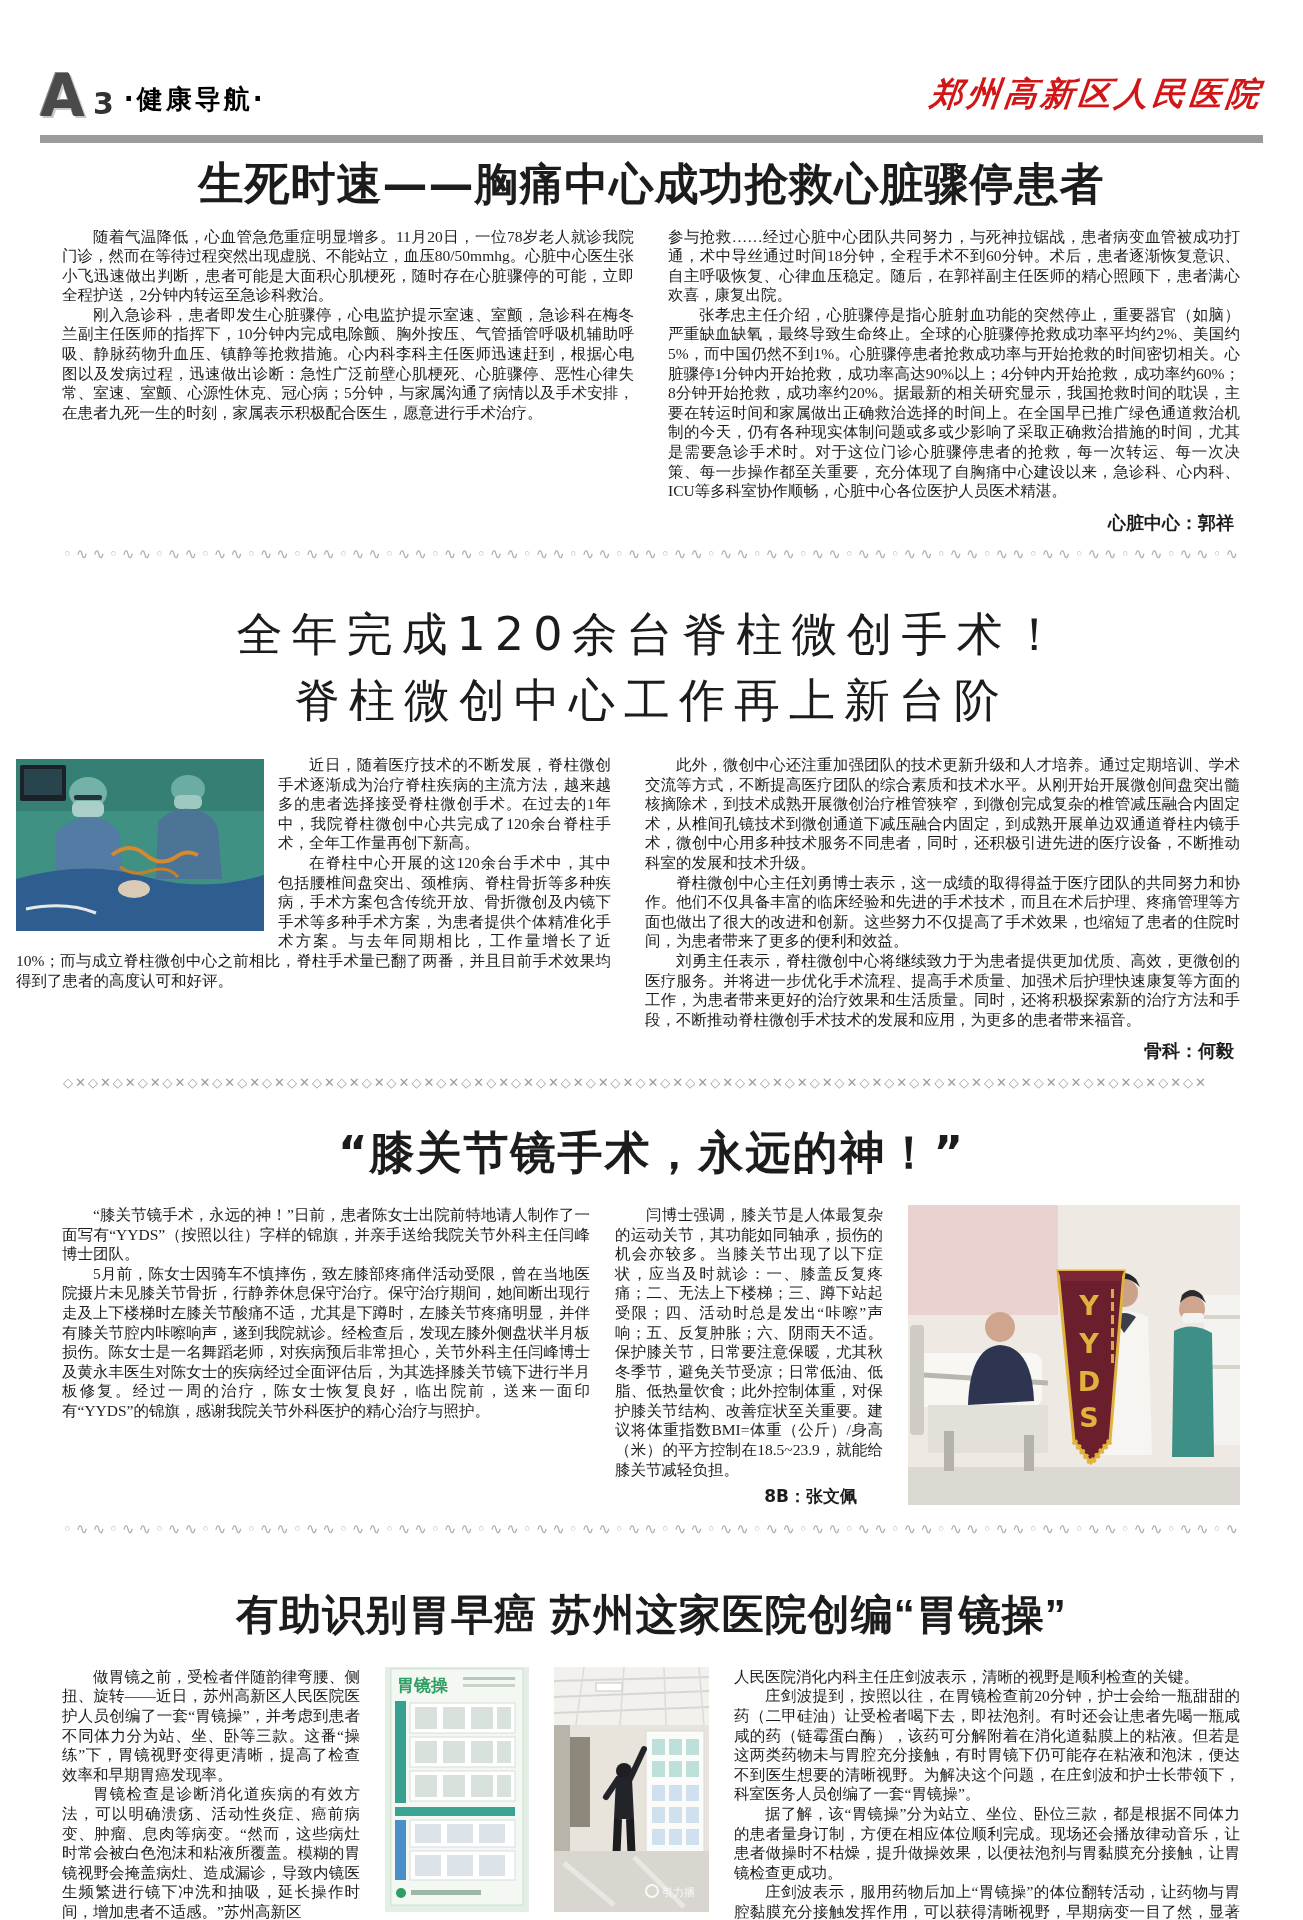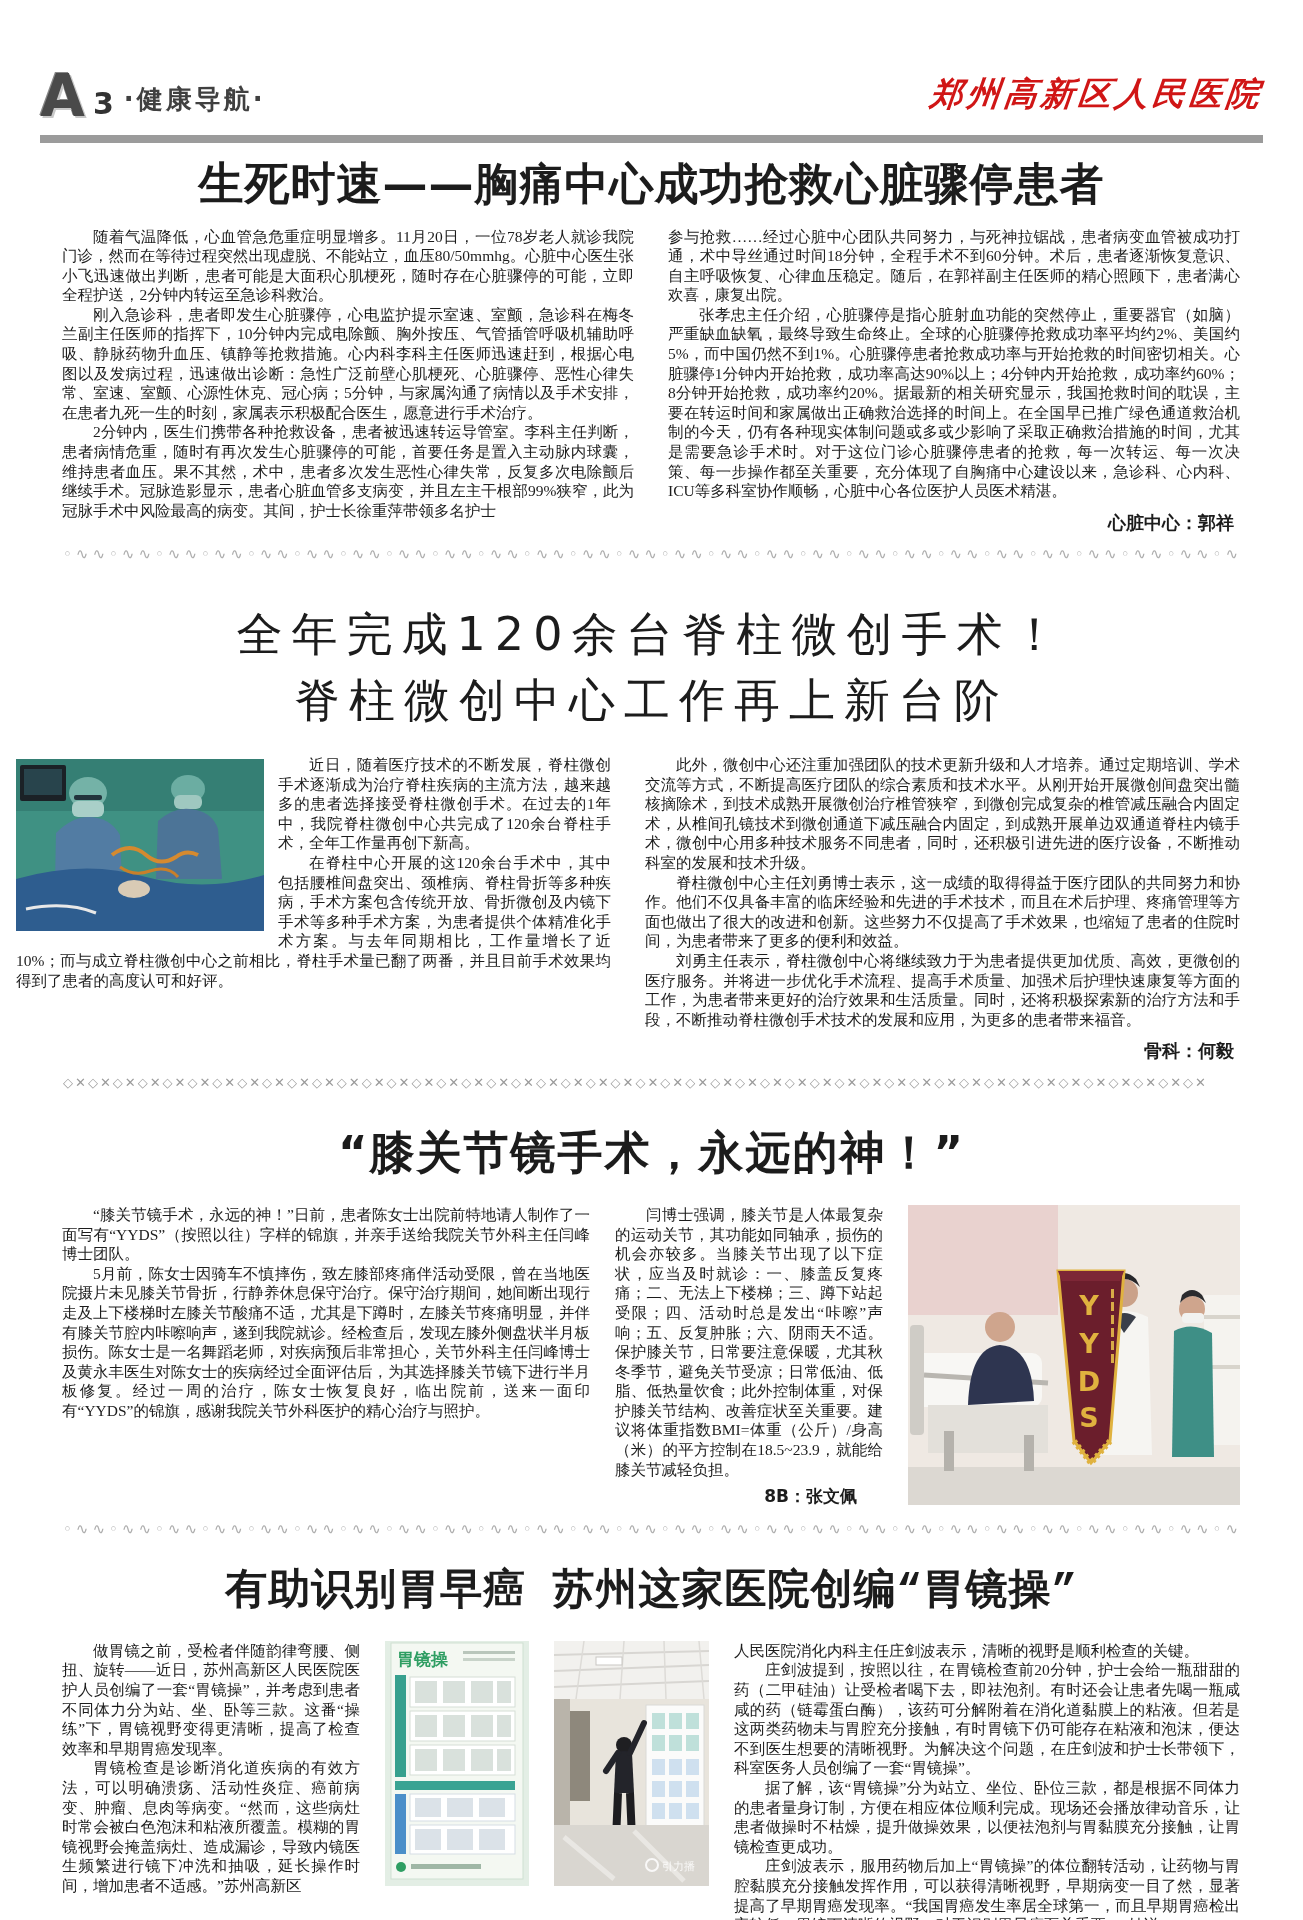--- a/index.html
+++ b/index.html
@@ -5,21 +5,21 @@
   * { margin:0; padding:0; box-sizing:border-box; }
   html,body { background:#ffffff; }
   body { width:1303px; font-family:"Liberation Serif","DejaVu Serif",serif; color:#1c1c1c; }
   #page { position:relative; width:1303px; height:1920px; background:#fff; overflow:hidden; }
 
   
   .header { margin:72px 40px 0 40px; display:flex; justify-content:space-between; align-items:flex-end; }
   .edition-block { display:flex; align-items:flex-end; gap:10px; font-family:"DejaVu Sans","Liberation Sans",sans-serif; }
   .edition-a { font-size:58px; font-weight:900; line-height:.8; color:#4a4a4a; text-shadow:2px 2px 0 #c9c9c9, -1px -1px 0 #888; letter-spacing:-2px; }
   .edition-num { font-size:30px; font-weight:900; color:#333; line-height:1; }
-  .section-name { font-size:26px; font-weight:700; color:#404040; letter-spacing:3px; padding-bottom:2px; }
+  .section-name { font-size:26px; font-weight:700; color:#000000; letter-spacing:3px; padding-bottom:2px; }
   .masthead { font-family:"DejaVu Serif","Liberation Serif",serif; font-style:italic; font-weight:700; font-size:33px; color:#d01616; letter-spacing:4px; transform:skewX(-6deg); padding-bottom:2px; }
   .header-bar { margin:16px 40px 0 40px; height:8px; background:#9b9b9b; }
 
   
   .content { margin-left:62px; margin-right:63px; }
   .cols { display:flex; gap:34px; text-align:justify; }
   .col { flex:1 1 0; }
   .body-text { font-size:15.5px; line-height:19.6px; }
   .body-text p { text-indent:2em; }
   .body-text p.cont { text-indent:0; }
@@ -42,21 +42,21 @@
   
   .a3-title { margin-top:28px; text-align:center; font-family:"DejaVu Sans","Liberation Sans",sans-serif; font-weight:900; font-size:45px; letter-spacing:2px; }
   .a3-row { margin-top:22px; display:flex; justify-content:space-between; text-align:justify; }
   .a3-left { width:528px; }
   .a3-mid { width:268px; }
   .a3-photo { width:332px; }
   .a3-photo svg { display:block; width:332px; height:300px; }
   .photo-credit { font-family:"DejaVu Sans","Liberation Sans",sans-serif; font-weight:700; font-size:17px; text-align:right; margin-top:8px; padding-right:26px; }
 
   
-  .a4-title { margin-top:20px; text-align:center; font-family:Liberation Mono, monospace; font-weight:900; font-size:42px; letter-spacing:1px; }
+  .a4-title { margin-top:46px; text-align:center; font-family:Liberation Sans, sans-serif; font-weight:900; font-size:42px; letter-spacing:1px; }
   .a4-row { margin-top:24px; display:flex; justify-content:space-between; text-align:justify; }
   .a4-left { width:298px; }
   .a4-right { width:506px; }
   .a4-fig { width:144px; }
   .a4-fig.fig2 { width:155px; }
   .a4-fig svg { display:block; }
 </style>
 </head>
 <body>
 
@@ -72,21 +72,20 @@
   </div>
   <div class="header-bar"></div>
 
   <div class="a1-title">
     <span class="lead">生死时速——</span><span class="rest">胸痛中心成功抢救心脏骤停患者</span>
   </div>
   <div class="content cols a1-cols body-text">
     <div class="col">
         <p>随着气温降低，心血管急危重症明显增多。11月20日，一位78岁老人就诊我院门诊，然而在等待过程突然出现虚脱、不能站立，血压80/50mmhg。心脏中心医生张小飞迅速做出判断，患者可能是大面积心肌梗死，随时存在心脏骤停的可能，立即全程护送，2分钟内转运至急诊科救治。</p>
         <p>刚入急诊科，患者即发生心脏骤停，心电监护提示室速、室颤，急诊科在梅冬兰副主任医师的指挥下，10分钟内完成电除颤、胸外按压、气管插管呼吸机辅助呼吸、静脉药物升血压、镇静等抢救措施。心内科李科主任医师迅速赶到，根据心电图以及发病过程，迅速做出诊断：急性广泛前壁心肌梗死、心脏骤停、恶性心律失常、室速、室颤、心源性休克、冠心病；5分钟，与家属沟通了病情以及手术安排，在患者九死一生的时刻，家属表示积极配合医生，愿意进行手术治疗。</p>
-        <p>2分钟内，医生们携带各种抢救设备，患者被迅速转运导管室。李科主任判断，患者病情危重，随时有再次发生心脏骤停的可能，首要任务是置入主动脉内球囊，维持患者血压。果不其然，术中，患者多次发生恶性心律失常，反复多次电除颤后继续手术。冠脉造影显示，患者心脏血管多支病变，并且左主干根部99%狭窄，此为冠脉手术中风险最高的病变。其间，护士长徐重萍带领多名护士</p>
       </div>
     <div class="col">
       <div>
           <p class="cont">参与抢救……经过心脏中心团队共同努力，与死神拉锯战，患者病变血管被成功打通，术中导丝通过时间18分钟，全程手术不到60分钟。术后，患者逐渐恢复意识、自主呼吸恢复、心律血压稳定。随后，在郭祥副主任医师的精心照顾下，患者满心欢喜，康复出院。</p>
           <p>张孝忠主任介绍，心脏骤停是指心脏射血功能的突然停止，重要器官（如脑）严重缺血缺氧，最终导致生命终止。全球的心脏骤停抢救成功率平均约2%、美国约5%，而中国仍然不到1%。心脏骤停患者抢救成功率与开始抢救的时间密切相关。心脏骤停1分钟内开始抢救，成功率高达90%以上；4分钟内开始抢救，成功率约60%；8分钟开始抢救，成功率约20%。据最新的相关研究显示，我国抢救时间的耽误，主要在转运时间和家属做出正确救治选择的时间上。在全国早已推广绿色通道救治机制的今天，仍有各种现实体制问题或多或少影响了采取正确救治措施的时间，尤其是需要急诊手术时。对于这位门诊心脏骤停患者的抢救，每一次转运、每一次决策、每一步操作都至关重要，充分体现了自胸痛中心建设以来，急诊科、心内科、ICU等多科室协作顺畅，心脏中心各位医护人员医术精湛。</p>
         </div>
       <p class="byline">心脏中心：郭祥</p>
     </div>
   </div>
   <div class="divider wave">◦∿∿◦∿∿◦∿∿◦∿∿◦∿∿◦∿∿◦∿∿◦∿∿◦∿∿◦∿∿◦∿∿◦∿∿◦∿∿◦∿∿◦∿∿◦∿∿◦∿∿◦∿∿◦∿∿◦∿∿◦∿∿◦∿∿◦∿∿◦∿∿◦∿∿◦∿∿◦∿∿◦∿∿◦∿∿◦∿∿◦∿∿◦∿∿◦∿∿◦∿∿◦∿∿◦∿∿◦∿∿◦∿∿◦∿∿◦∿∿◦∿∿◦∿∿</div>

